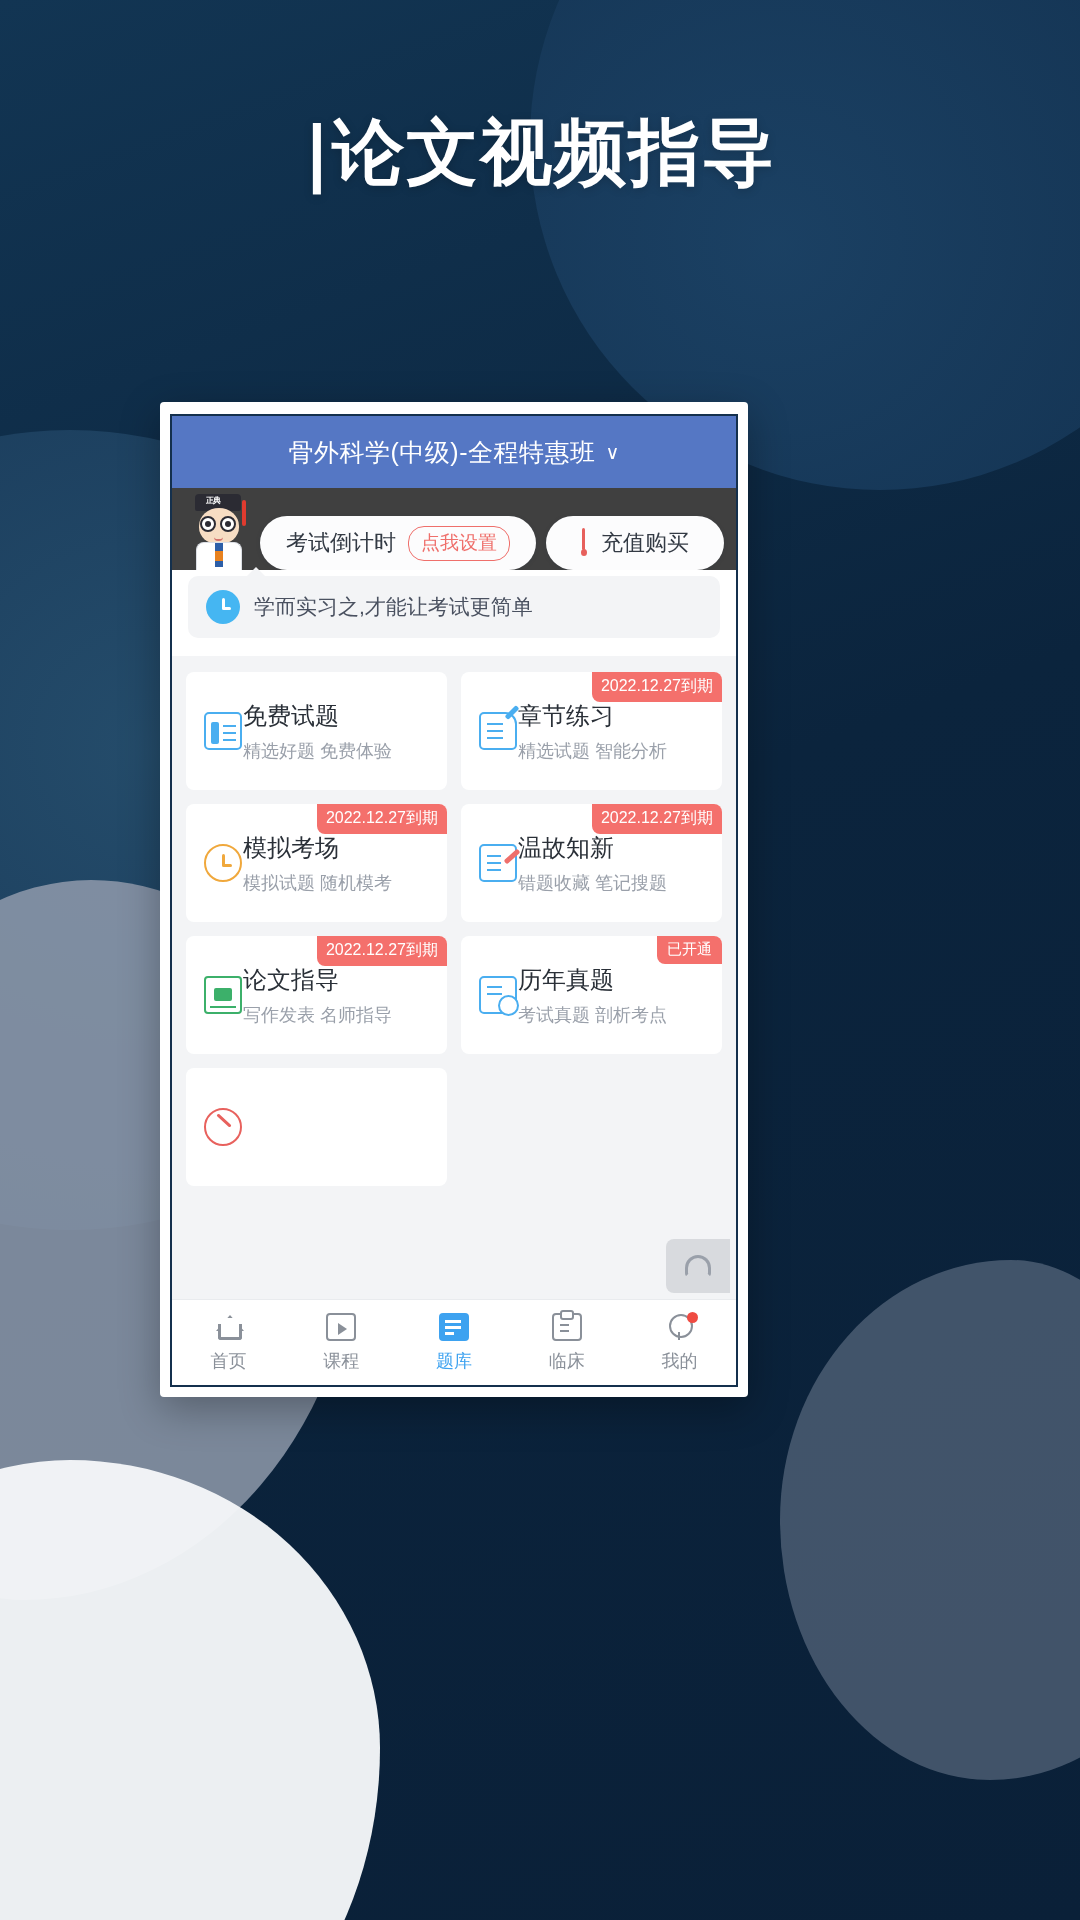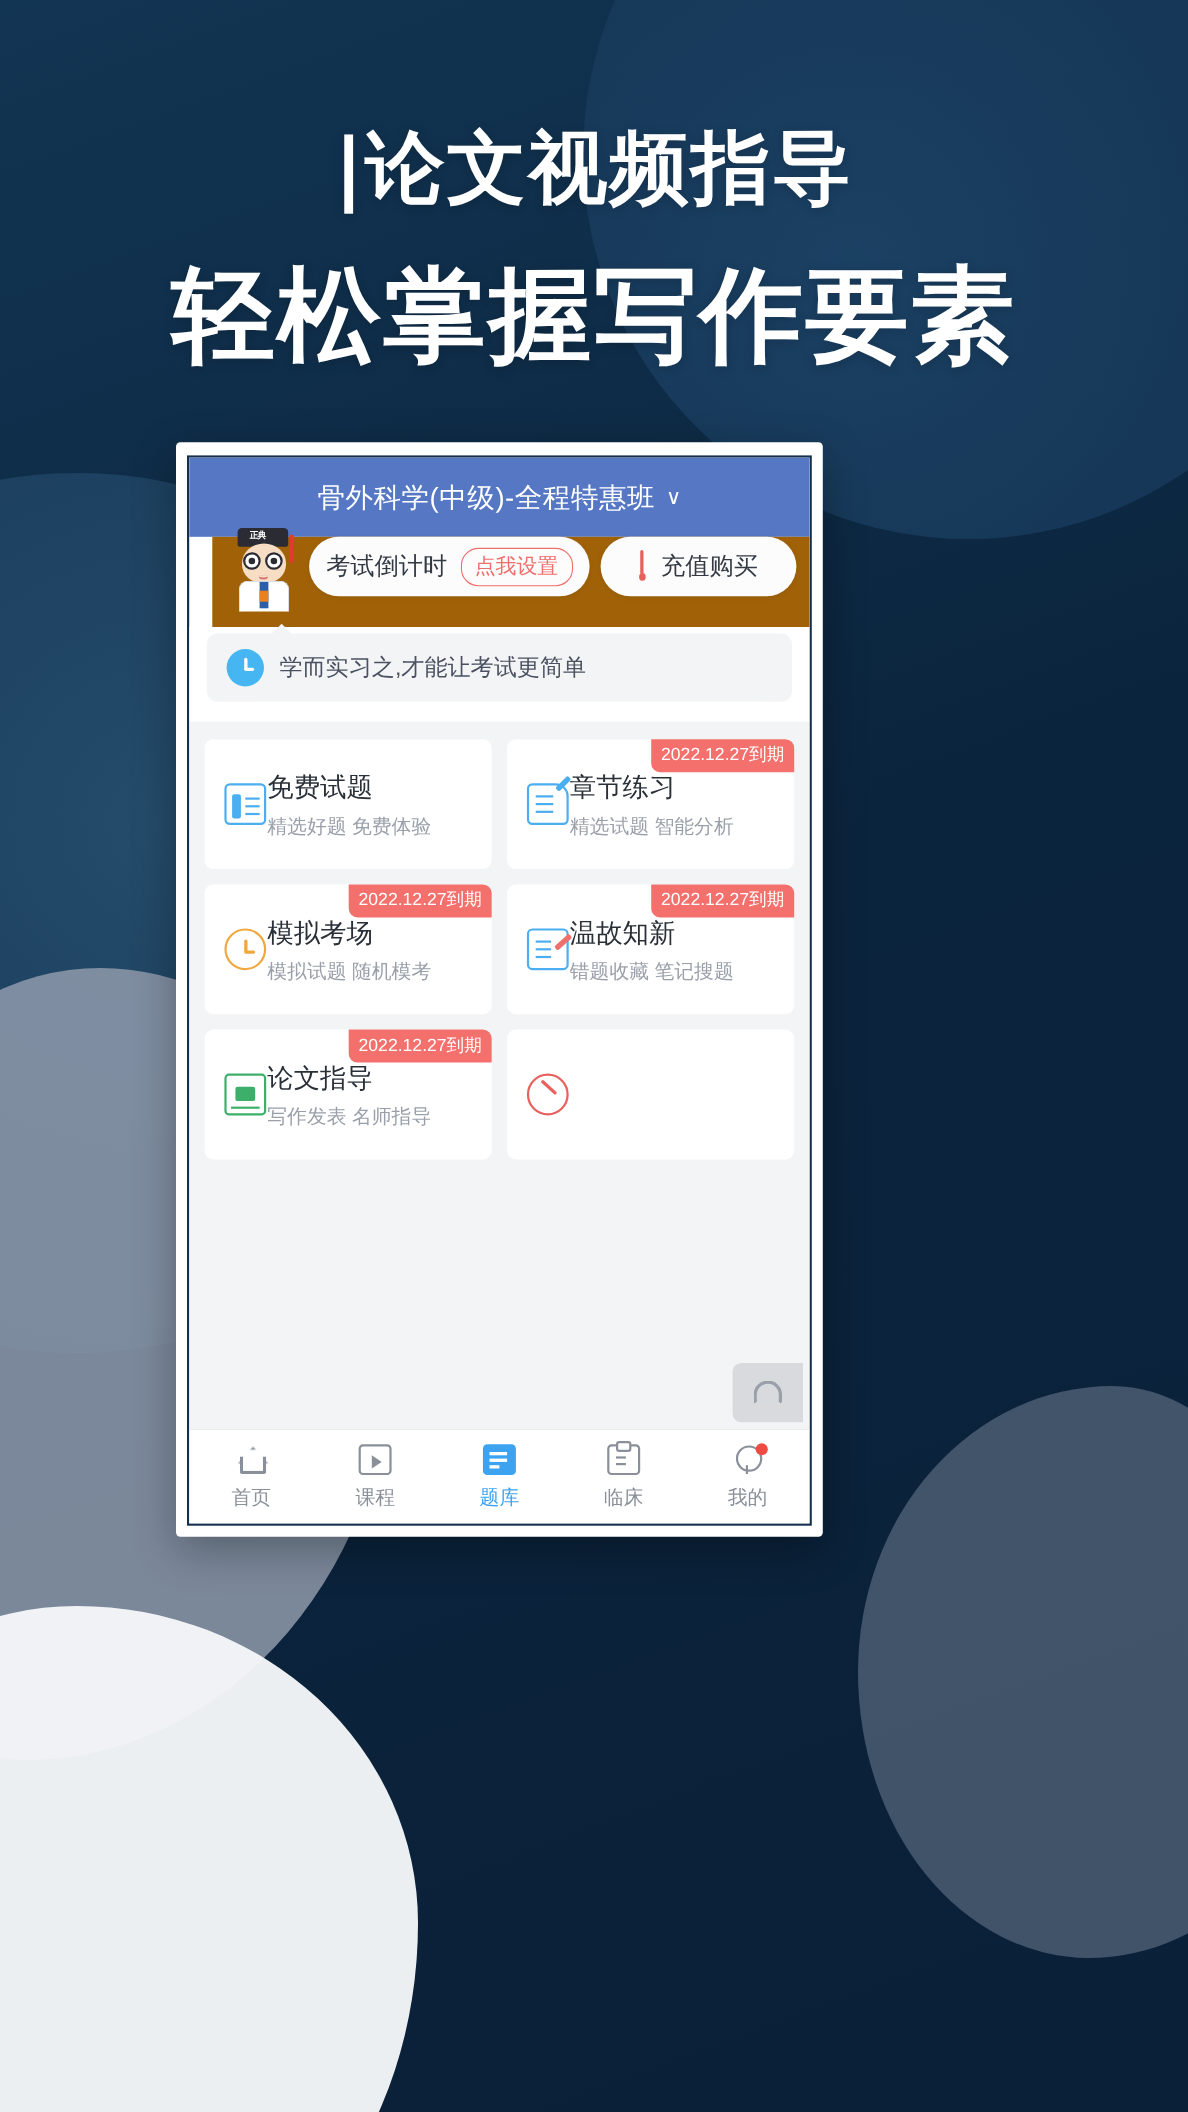--- a/index.html
+++ b/index.html
@@ -98,25 +98,24 @@
     color: #ffffff; font-size: 25px; font-weight: 400; letter-spacing: .5px;
   }
   .app-header .chev {
     color: #ffffff; font-size: 19px; margin-left: 10px; display:inline-block;
   }
 
   
   .strip {
     flex: 0 0 auto;
     height: 82px;
-    background: #a16207;
-    display: flex; align-items: flex-start;
+    background: #404040;
+    display: flex; align-items: flex-end;
     padding: 0 12px 0 10px;
     position: relative;
-    margin-left: 21px;
   }
   .avatar {
     width: 72px; height: 76px; flex: 0 0 auto;
     position: relative; margin-top: -8px;
   }
   .av-cap {
     position: absolute; left: 13px; top: 0; width: 46px; height: 17px;
     background: #2b2b33; border-radius: 4px 4px 2px 2px;
   }
   .av-cap-txt {
@@ -404,21 +403,20 @@
   <div class="bg-grad"></div>
   <div class="blob-tr"></div>
   <div class="blob-left"></div>
   <div class="blob-grey"></div>
   <div class="blob-grey2"></div>
   <div class="blob-white"></div>
 </div>
 
 <div class="headline">
   <div class="l1">|论文视频指导</div>
-  <div class="l2">轻松掌握写作要素</div>
 </div>
 
 <div class="phone">
   <div class="screen">
 
     <div class="app-header">
       <span class="title">骨外科学(中级)-全程特惠班</span>
       <span class="chev">∨</span>
     </div>
 
@@ -490,20 +488,28 @@
         </div>
         <div class="card">
           <div class="tag">2022.12.27到期</div>
           <div class="ico ic-video"></div>
           <div class="tx">
             <div class="t">论文指导</div>
             <div class="s">写作发表 名师指导</div>
           </div>
         </div>
         <div class="card">
+          <div class="tag small">已开通</div>
+          <div class="ico ic-paper"></div>
+          <div class="tx">
+            <div class="t">历年真题</div>
+            <div class="s">考试真题 剖析考点</div>
+          </div>
+        </div>
+        <div class="card">
           <div class="ico ic-compass"></div>
         </div>
         <div class="fab">
           <div class="h"></div>
         </div>
       </div>
 
     <div class="tabbar" id="tabbar">
         <div class="tab">
           <div class="gi gi-home"></div>

